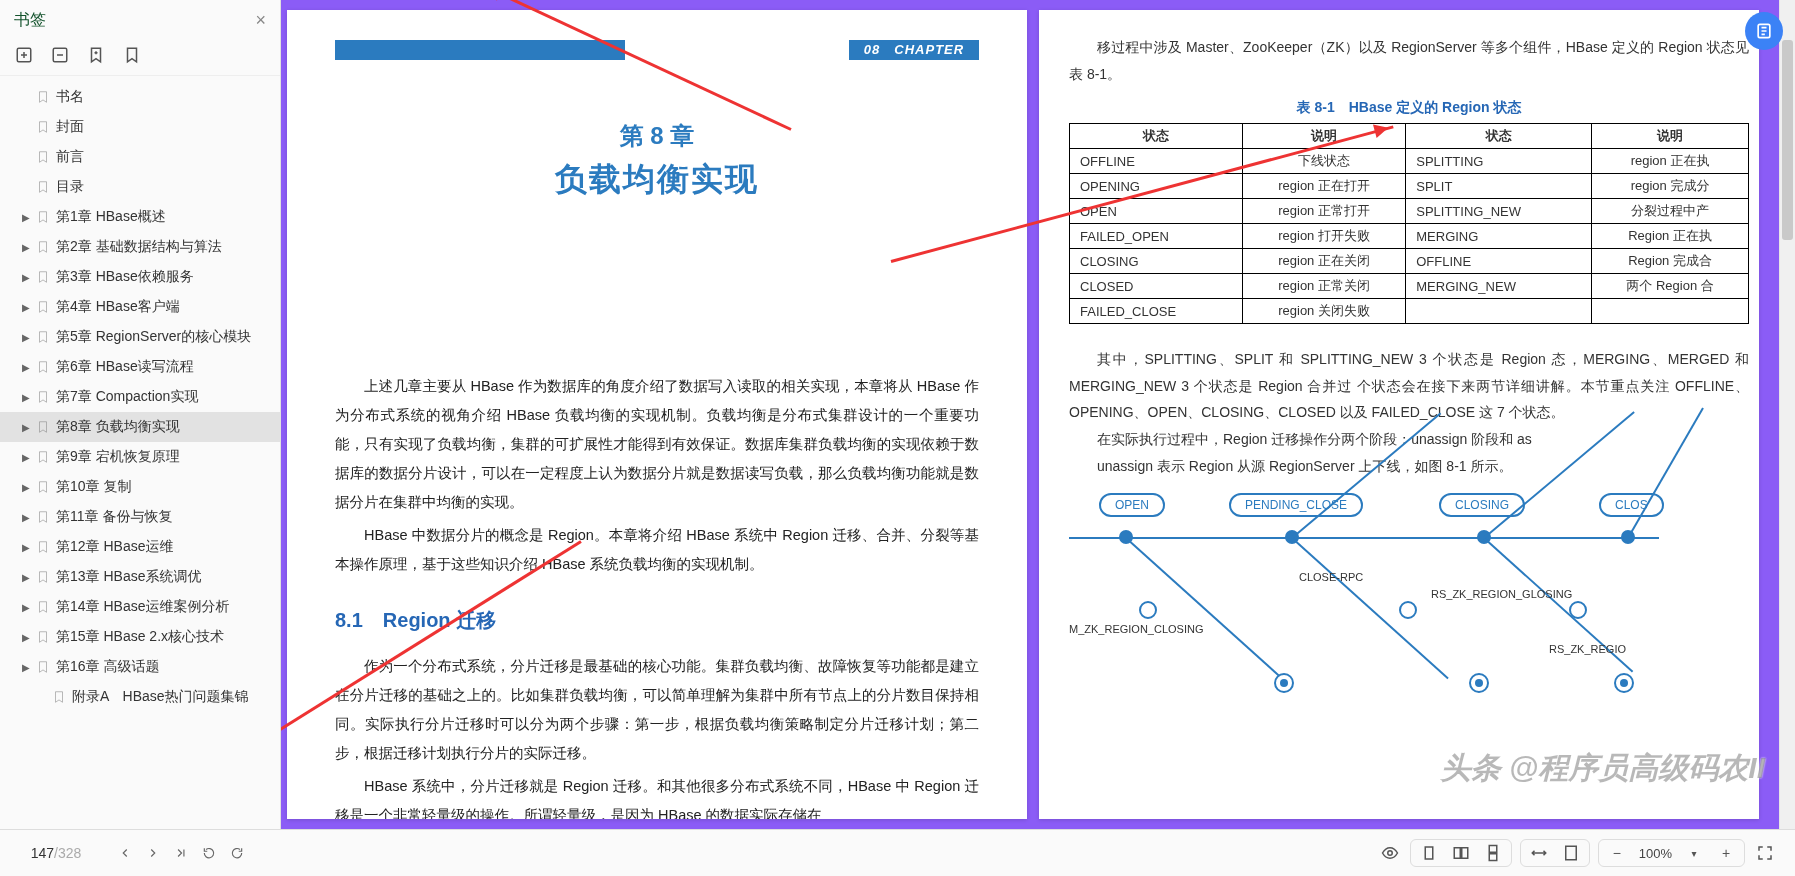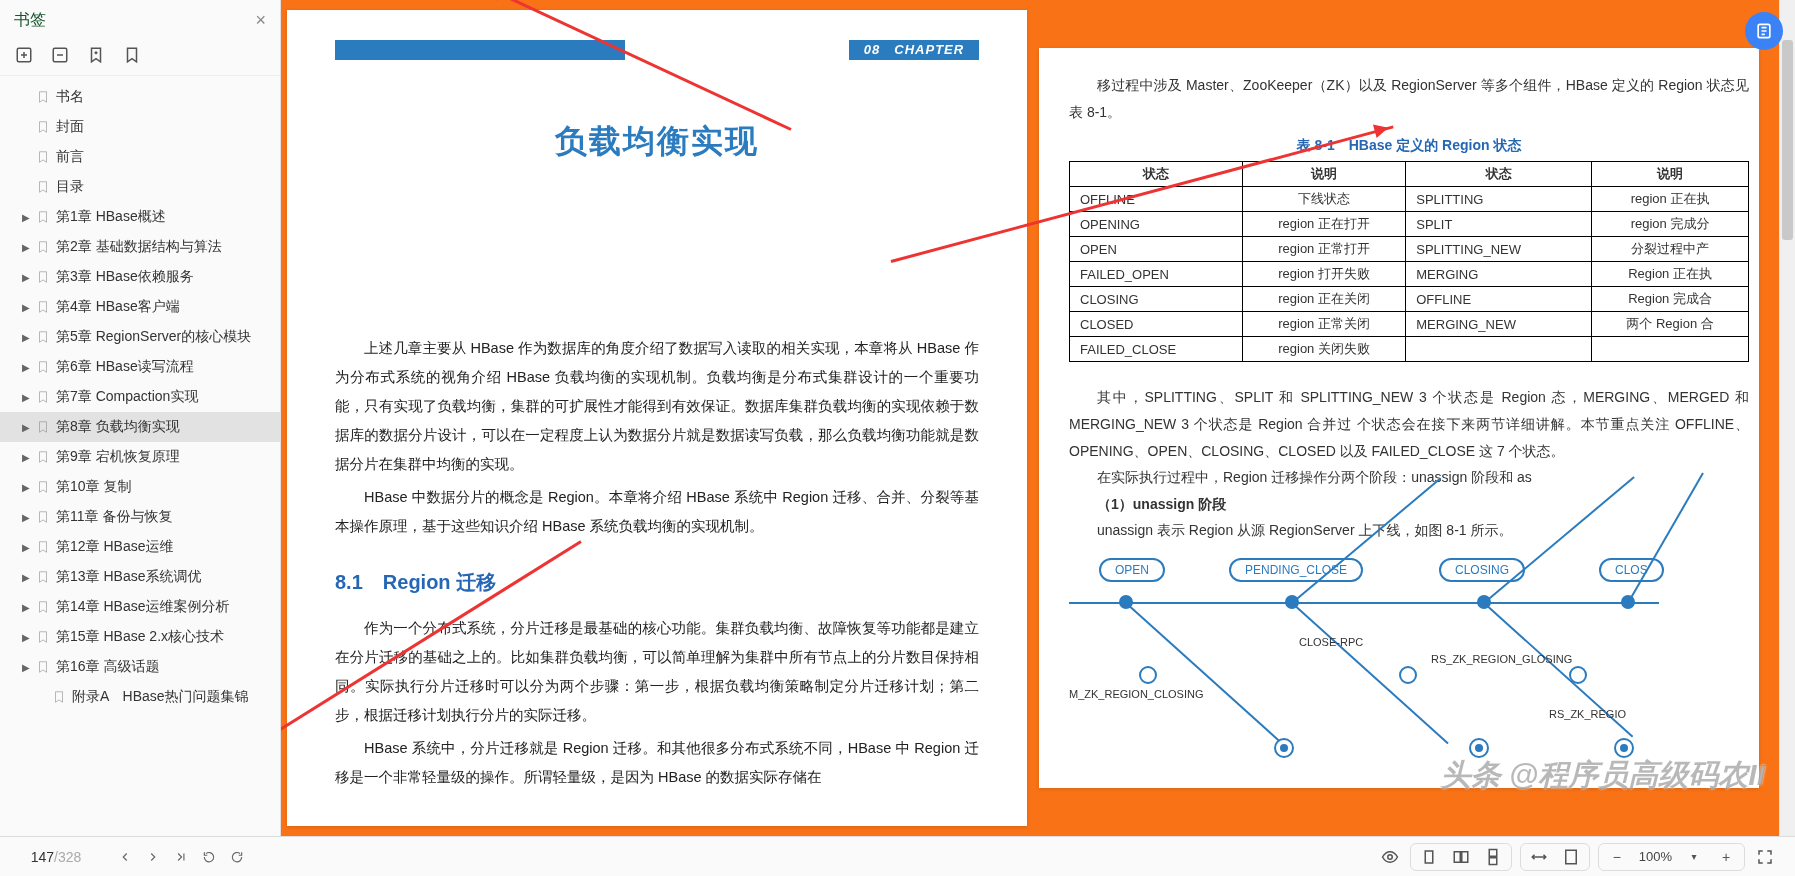--- a/index.html
+++ b/index.html
@@ -13,21 +13,21 @@
 .sidebar-tools { display: flex; gap: 16px; padding: 8px 14px 10px; border-bottom: 1px solid #eee; }
 .tool-icon { width: 20px; height: 20px; display: flex; align-items: center; justify-content: center; color: #555; cursor: pointer; }
 .tool-icon svg { width: 18px; height: 18px; }
 .bookmarks { flex: 1; overflow-y: auto; padding: 6px 0; }
 .bm-item { display: flex; align-items: center; padding: 6px 10px 6px 22px; font-size: 14px; color: #333; cursor: pointer; white-space: nowrap; }
 .bm-item.child { padding-left: 38px; }
 .bm-item.selected { background: #e2e2e2; }
 .bm-caret { width: 10px; font-size: 10px; color: #666; margin-right: 4px; }
 .bm-icon { width: 14px; height: 14px; margin-right: 6px; display: inline-block; }
 .bm-icon svg { width: 14px; height: 14px; stroke: #888; fill: none; }
-.content { flex: 1; display: flex; background: #f97316; overflow: hidden; position: relative; align-items: center; }
+.content { flex: 1; display: flex; background: #8b5cf6; overflow: hidden; position: relative; }
 .page { background: #fff; margin: 10px 6px; box-shadow: 0 1px 4px rgba(0,0,0,.15); position: relative; overflow: hidden; }
 .page.left { width: 740px; padding: 30px 48px 30px 48px; }
 .page.right { width: 720px; padding: 24px 10px 10px 30px; }
 .chapter-bar { display: flex; justify-content: space-between; margin-bottom: 60px; }
 .bar-left { width: 290px; height: 20px; background: #2b7bbf; }
 .bar-right { width: 130px; height: 20px; background: #2b7bbf; color: #fff; font-style: italic; font-weight: bold; font-size: 13px; display: flex; align-items: center; justify-content: center; letter-spacing: 1px; }
 .chapter-num { text-align: center; color: #2b7bbf; font-size: 24px; font-weight: 600; margin-bottom: 6px; }
 .chapter-title { text-align: center; color: #2b7bbf; font-size: 32px; font-weight: 700; margin-bottom: 170px; letter-spacing: 2px; }
 .body-text { font-size: 14.5px; line-height: 2; text-align: justify; color: #222; }
 .body-text p { text-indent: 2em; margin-bottom: 4px; }
@@ -41,21 +41,21 @@
 .diagram { margin-top: 14px; position: relative; height: 220px; }
 .node { position: absolute; border: 2px solid #2b7bbf; border-radius: 16px; padding: 3px 14px; font-size: 12px; color: #2b7bbf; background: #fff; }
 .dot { position: absolute; width: 14px; height: 14px; border: 2px solid #2b7bbf; border-radius: 50%; background: #2b7bbf; }
 .ring { position: absolute; width: 18px; height: 18px; border: 2px solid #2b7bbf; border-radius: 50%; background: #fff; }
 .target { position: absolute; width: 20px; height: 20px; border: 2px solid #2b7bbf; border-radius: 50%; background: #fff; }
 .target::after { content:""; position:absolute; inset:4px; border-radius:50%; background:#2b7bbf; }
 .dlabel { position: absolute; font-size: 11px; color: #333; }
 .dline { position: absolute; background: #2b7bbf; height: 2px; transform-origin: left center; }
 .arrow-red { position: absolute; height: 3px; background: #e33; transform-origin: left center; z-index: 50; }
 .arrow-red::after { content: ""; position: absolute; right: -2px; top: -6px; border: 7px solid transparent; border-left: 14px solid #e33; }
-.bottombar { height: 40px; border-top: 1px solid #ddd; display: flex; align-items: center; padding: 0 14px; background: #fafafa; font-size: 14px; color: #444; }
+.bottombar { height: 47px; border-top: 1px solid #ddd; display: flex; align-items: center; padding: 0 14px; background: #fafafa; font-size: 14px; color: #444; }
 .page-input { width: 40px; text-align: right; border: none; background: transparent; font-size: 14px; color: #333; }
 .page-total { color: #aaa; margin-right: 30px; }
 .nav-btn { width: 24px; height: 24px; display: flex; align-items: center; justify-content: center; color: #666; cursor: pointer; margin: 0 2px; }
 .nav-btn svg { width: 14px; height: 14px; }
 .spacer { flex: 1; }
 .rb-icon { width: 26px; height: 26px; display: flex; align-items: center; justify-content: center; color: #555; cursor: pointer; margin: 0 3px; }
 .rb-icon svg { width: 18px; height: 18px; }
 .rb-group { display: flex; align-items: center; border: 1px solid #ddd; border-radius: 6px; padding: 0 2px; margin: 0 4px; }
 .zoom-val { font-size: 13px; padding: 0 6px; }
 .watermark { position: absolute; right: 30px; bottom: 40px; font-size: 30px; font-weight: 700; color: rgba(0,0,0,.28); font-style: italic; z-index: 60; pointer-events: none; text-shadow: 0 0 2px #fff; }
@@ -254,20 +254,21 @@
 
       <div class="arrow-red" style="left:510px; top:128px; width:340px; transform:rotate(205deg);"></div>
       <div class="arrow-red" style="left:610px; top:260px; width:520px; transform:rotate(-15deg);"></div>
       <div class="arrow-red" style="left:300px; top:540px; width:430px; transform:rotate(148deg);"></div>
 
       <div class="page left">
         <div class="chapter-bar">
           <div class="bar-left"></div>
           <div class="bar-right">08　CHAPTER</div>
         </div>
+        <div class="chapter-num">第 8 章</div>
         <div class="chapter-title">负载均衡实现</div>
         <div class="body-text">
           <p>上述几章主要从 HBase 作为数据库的角度介绍了数据写入读取的相关实现，本章将从 HBase 作为分布式系统的视角介绍 HBase 负载均衡的实现机制。负载均衡是分布式集群设计的一个重要功能，只有实现了负载均衡，集群的可扩展性才能得到有效保证。数据库集群负载均衡的实现依赖于数据库的数据分片设计，可以在一定程度上认为数据分片就是数据读写负载，那么负载均衡功能就是数据分片在集群中均衡的实现。</p>
           <p>HBase 中数据分片的概念是 Region。本章将介绍 HBase 系统中 Region 迁移、合并、分裂等基本操作原理，基于这些知识介绍 HBase 系统负载均衡的实现机制。</p>
         </div>
         <div class="section-h">
           <span>8.1</span>　<span>Region 迁移</span>
         </div>
         <div class="body-text">
           <p>作为一个分布式系统，分片迁移是最基础的核心功能。集群负载均衡、故障恢复等功能都是建立在分片迁移的基础之上的。比如集群负载均衡，可以简单理解为集群中所有节点上的分片数目保持相同。实际执行分片迁移时可以分为两个步骤：第一步，根据负载均衡策略制定分片迁移计划；第二步，根据迁移计划执行分片的实际迁移。</p>
@@ -342,21 +343,20 @@
                 <td>FAILED_CLOSE</td>
                 <td>region 关闭失败</td>
                 <td></td>
                 <td></td>
               </tr>
             </tbody>
           </table>
         <div class="right-top">
           <p>其中，SPLITTING、SPLIT 和 SPLITTING_NEW 3 个状态是 Region 态，MERGING、MERGED 和 MERGING_NEW 3 个状态是 Region 合并过 个状态会在接下来两节详细讲解。本节重点关注 OFFLINE、OPENING、OPEN、CLOSING、CLOSED 以及 FAILED_CLOSE 这 7 个状态。</p>
           <p>在实际执行过程中，Region 迁移操作分两个阶段：unassign 阶段和 as</p>
-          <p style="text-indent:2em;font-weight:600">（1）unassign 阶段</p>
           <p>unassign 表示 Region 从源 RegionServer 上下线，如图 8-1 所示。</p>
         </div>
         <div class="diagram">
           <div class="node" style="left:30px; top:0;">OPEN</div>
           <div class="node" style="left:160px; top:0;">PENDING_CLOSE</div>
           <div class="node" style="left:370px; top:0;">CLOSING</div>
           <div class="node" style="left:530px; top:0;">CLOS</div>
           <div class="dline" style="left:0; top:44px; width:590px;"></div>
           <div class="dot" style="left:50px; top:37px;"></div>
           <div class="dot" style="left:216px; top:37px;"></div>

